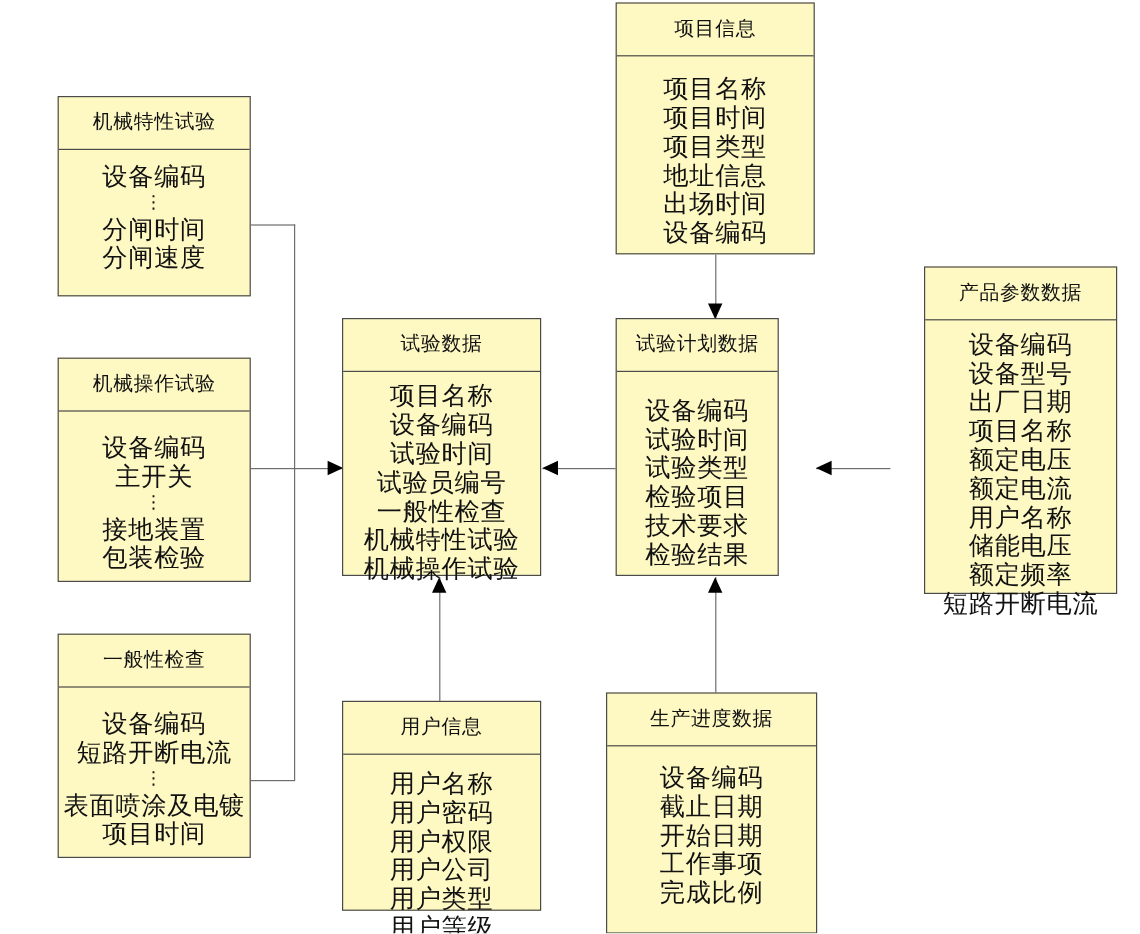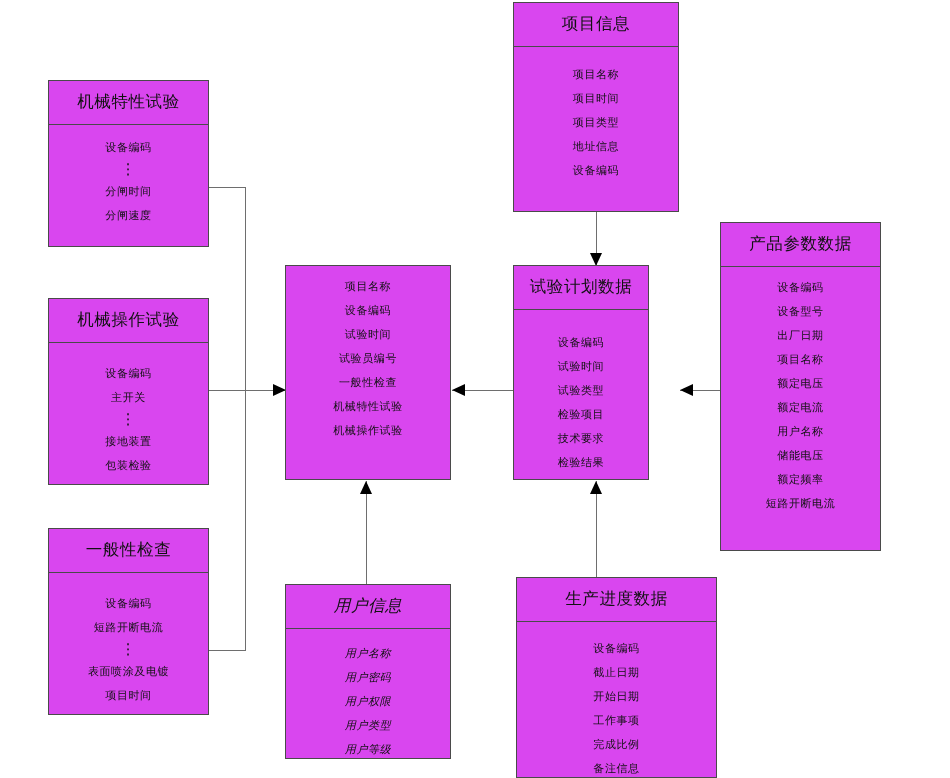--- a/index.html
+++ b/index.html
@@ -15,38 +15,38 @@
     position: relative;
     width: 950px;
     height: 778px;
     background: #ffffff;
     overflow: hidden;
   }
   .entity {
     position: absolute;
     box-sizing: border-box;
     border: 1px solid #4a4a4a;
-    background: #d946ef;
+    background: #fef9c3;
     z-index: 3;
   }
   .entity-title {
     text-align: center;
     font-size: 16.5px;
     line-height: 1;
     padding: 13px 4px 13px 4px;
     border-bottom: 1px solid #4a4a4a;
     letter-spacing: 0.6px;
     white-space: nowrap;
   }
   .entity-attrs {
     padding: 10px 4px 8px 4px;
     text-align: center;
   }
   .attr {
-    font-size: 11px;
+    font-size: 21px;
     line-height: 24px;
     white-space: nowrap;
     letter-spacing: 0.6px;
   }
   .attr.ellipsis {
     font-size: 15px;
     line-height: 20px;
     letter-spacing: 1px;
   }
   
@@ -142,20 +142,21 @@
     <div class="entity-attrs" style="padding-top:18px;">
       <div class="attr">设备编码</div>
       <div class="attr">短路开断电流</div>
       <div class="attr ellipsis">⋮</div>
       <div class="attr">表面喷涂及电镀</div>
       <div class="attr">项目时间</div>
     </div>
   </div>
 
   <div class="entity" style="left:285px; top:265px; width:166px; height:215px;">
+    <div class="entity-title">试验数据</div>
     <div class="entity-attrs" style="padding-top:8px;">
       <div class="attr">项目名称</div>
       <div class="attr">设备编码</div>
       <div class="attr">试验时间</div>
       <div class="attr">试验员编号</div>
       <div class="attr">一般性检查</div>
       <div class="attr">机械特性试验</div>
       <div class="attr">机械操作试验</div>
     </div>
   </div>
@@ -172,56 +173,57 @@
     </div>
   </div>
 
   <div class="entity" style="left:513px; top:2px; width:166px; height:210px;">
     <div class="entity-title">项目信息</div>
     <div class="entity-attrs" style="padding-top:15px;">
       <div class="attr">项目名称</div>
       <div class="attr">项目时间</div>
       <div class="attr">项目类型</div>
       <div class="attr">地址信息</div>
-      <div class="attr">设备编码</div>
-    </div>
-  </div>
-
-  <div class="entity" style="left:720px; top:222px; width:161px; height:329px;">
+      <div class="attr">出场时间</div>
+      <div class="attr">设备编码</div>
+    </div>
+  </div>
+
+  <div class="entity" style="left:770px; top:222px; width:161px; height:273px;">
     <div class="entity-title">产品参数数据</div>
     <div class="entity-attrs" style="padding-top:8px;">
       <div class="attr">设备编码</div>
       <div class="attr">设备型号</div>
       <div class="attr">出厂日期</div>
       <div class="attr">项目名称</div>
       <div class="attr">额定电压</div>
       <div class="attr">额定电流</div>
       <div class="attr">用户名称</div>
       <div class="attr">储能电压</div>
       <div class="attr">额定频率</div>
       <div class="attr">短路开断电流</div>
     </div>
   </div>
 
-  <div class="entity" style="left:285px; top:584px; width:166px; height:175px;font-style:italic;">
+  <div class="entity" style="left:285px; top:584px; width:166px; height:175px;">
     <div class="entity-title">用户信息</div>
     <div class="entity-attrs" style="padding-top:12px;">
       <div class="attr">用户名称</div>
       <div class="attr">用户密码</div>
       <div class="attr">用户权限</div>
+      <div class="attr">用户公司</div>
       <div class="attr">用户类型</div>
       <div class="attr">用户等级</div>
     </div>
   </div>
 
-  <div class="entity" style="left:516px; top:577px; width:201px; height:201px;">
+  <div class="entity" style="left:505px; top:577px; width:176px; height:201px;">
     <div class="entity-title">生产进度数据</div>
     <div class="entity-attrs" style="padding-top:14px;">
       <div class="attr">设备编码</div>
       <div class="attr">截止日期</div>
       <div class="attr">开始日期</div>
       <div class="attr">工作事项</div>
       <div class="attr">完成比例</div>
-      <div class="attr">备注信息</div>
     </div>
   </div>
 
 </div>
 
 </body></html>

